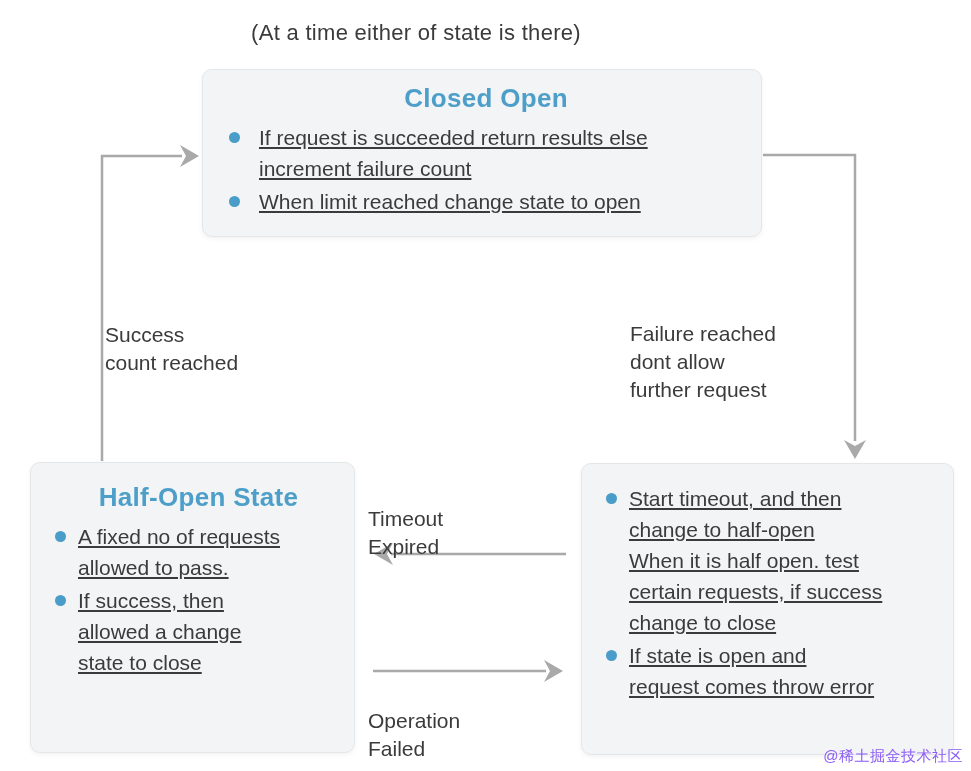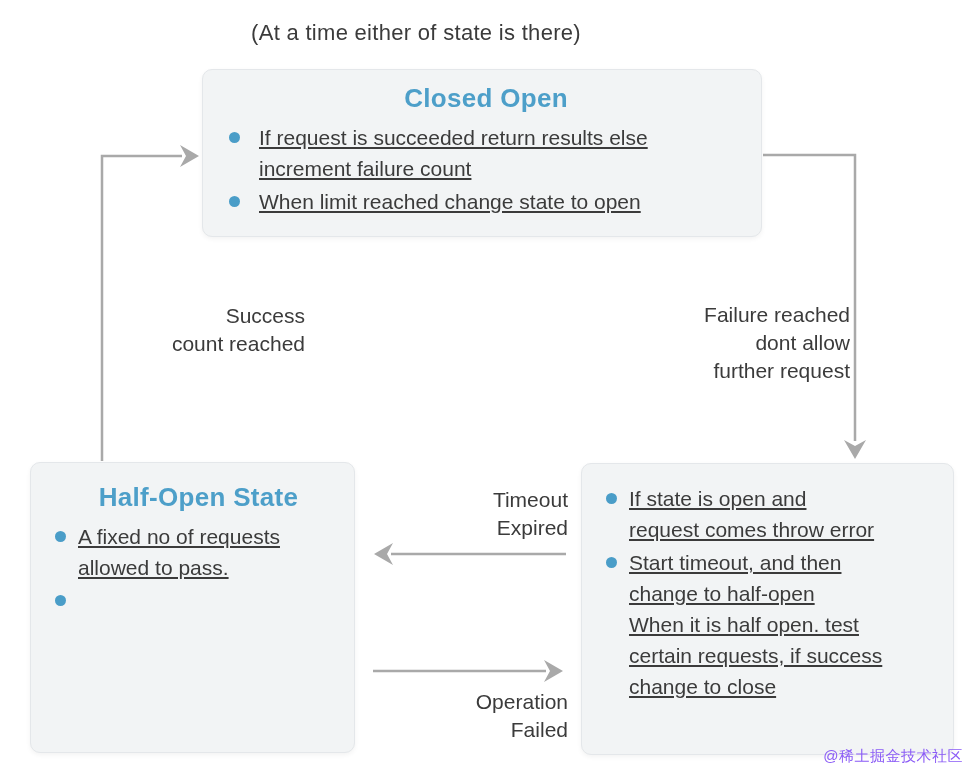--- a/index.html
+++ b/index.html
@@ -30,22 +30,22 @@
     flex:0 0 auto;width:11px;height:11px;border-radius:50%;
     background:#4a9dc8;margin:10px 0 0 0;
   }
   #box-closed .bullet-dot{margin-right:19px;}
   #box-half-open .bullet-dot{margin-right:12px;}
   #box-open .bullet-dot{margin-right:12px;}
   .bullet-text{
     font-size:21px;line-height:31px;white-space:pre-line;color:#3b3b3b;
   }
   .edge-label{
-    position:absolute;text-align:right;font-size:21px;line-height:28px;
-    white-space:pre-line;color:#3b3b3b;
+    position:absolute;text-align:left;font-size:21px;line-height:28px;
+    white-space:pre-line;color:#3b3b3b;margin-top:19px;
   }
   #label-success{left:105px;top:302px;width:200px;}
   #label-failure{left:630px;top:301px;width:220px;}
   #label-timeout{left:368px;top:486px;width:200px;}
   #label-operation{left:368px;top:688px;width:200px;}
   #arrow-layer{position:absolute;left:0;top:0;width:971px;height:771px;}
   #arrow-layer polyline,#arrow-layer line{
     fill:none;stroke:#a9a9a9;stroke-width:2.5;
   }
   #arrow-layer polygon{fill:#a9a9a9;stroke:none;}
@@ -92,38 +92,41 @@
 <div class="state-box" id="box-half-open">
   <h2 class="state-title">Half-Open State</h2>
   <ul class="bullet-list">
     <li class="bullet-item">
       <span class="bullet-dot"></span>
       <span class="bullet-text">A fixed no of requests
 allowed to pass.</span>
     </li>
     <li class="bullet-item">
       <span class="bullet-dot"></span>
+      <span class="bullet-text">If success, then
+allowed a change
+state to close</span>
     </li>
   </ul>
 </div>
 
 <div class="state-box" id="box-open">
   <ul class="bullet-list">
     <li class="bullet-item">
       <span class="bullet-dot"></span>
-      <span class="bullet-text">If state is open and
-request comes throw error</span>
-    </li>
-    <li class="bullet-item">
-      <span class="bullet-dot"></span>
       <span class="bullet-text">Start timeout, and then
 change to half-open
 When it is half open. test
 certain requests, if success
 change to close</span>
+    </li>
+    <li class="bullet-item">
+      <span class="bullet-dot"></span>
+      <span class="bullet-text">If state is open and
+request comes throw error</span>
     </li>
   </ul>
 </div>
 
 <div class="edge-label" id="label-success">Success
 count reached</div>
 <div class="edge-label" id="label-failure">Failure reached
 dont allow
 further request</div>
 <div class="edge-label" id="label-timeout">Timeout

